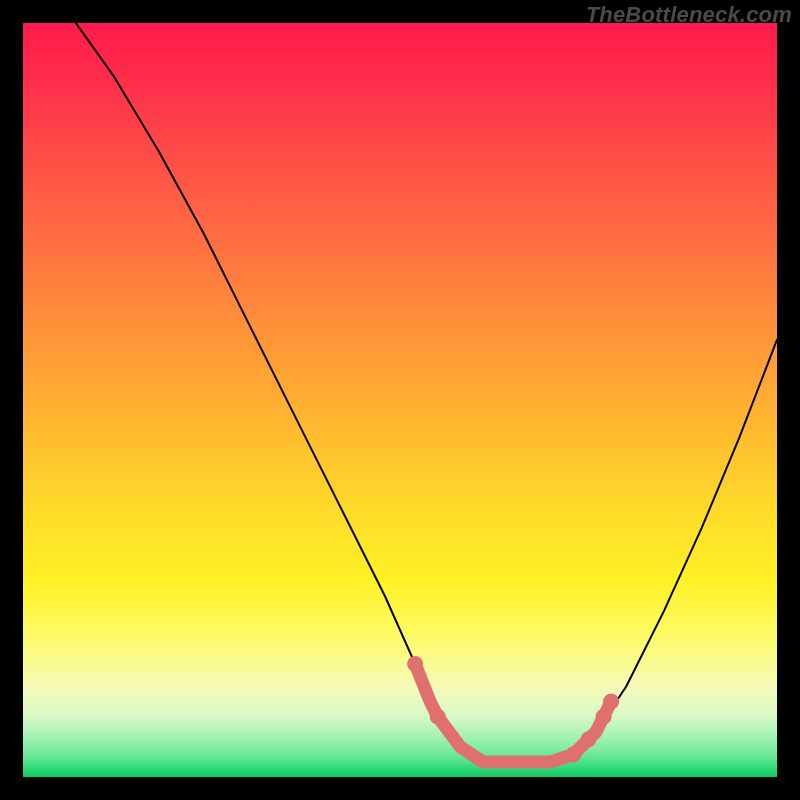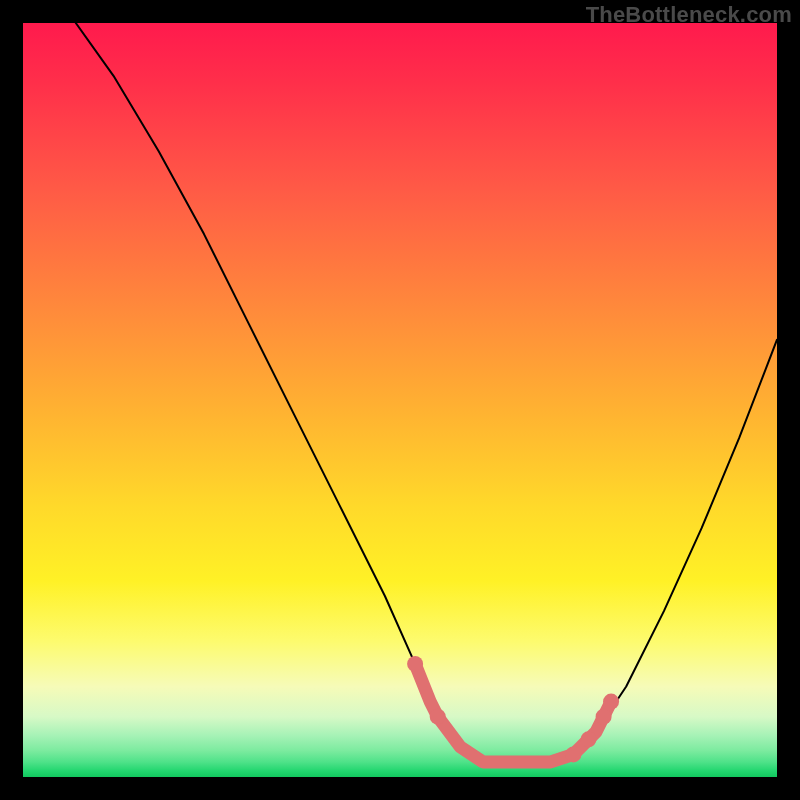--- a/index.html
+++ b/index.html
@@ -19,20 +19,21 @@
   }
   .watermark {
     position: absolute;
     top: 2px;
     right: 8px;
     color: #4a4a4a;
     font-size: 22px;
     font-weight: 600;
     letter-spacing: 0.2px;
     z-index: 50;
+    font-style: italic;
   }
   .plot {
     position: absolute;
     left: 23px;
     top: 23px;
     width: 754px;
     height: 754px;
     overflow: hidden;
   }
   .gradient {

